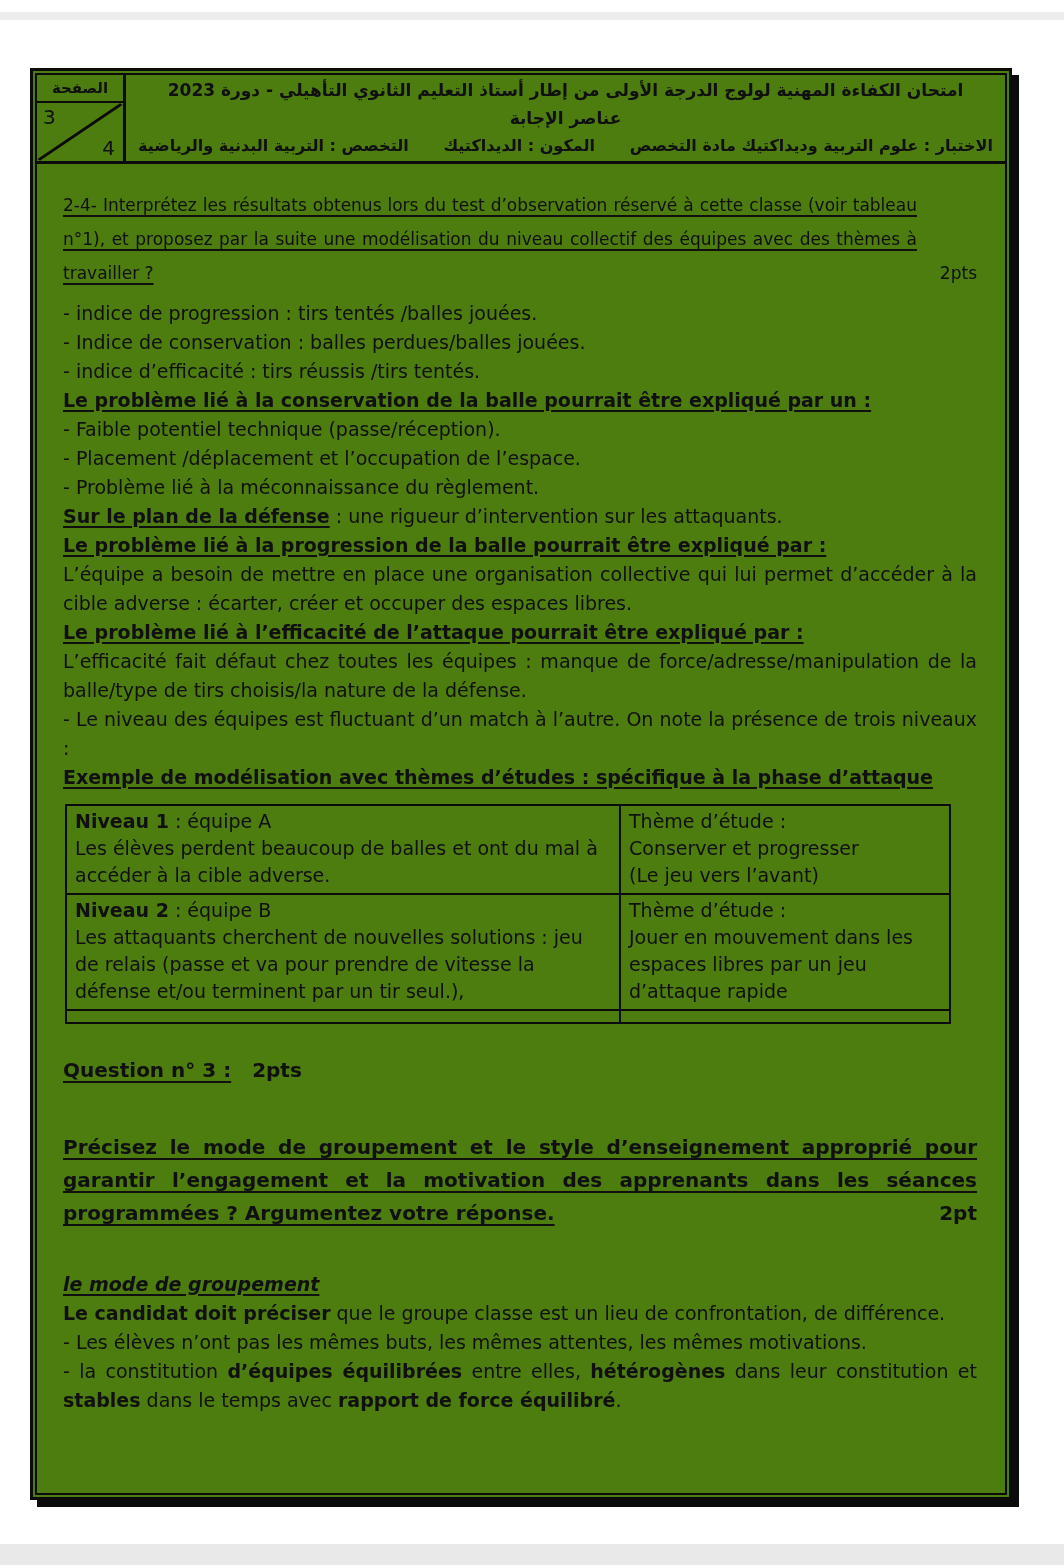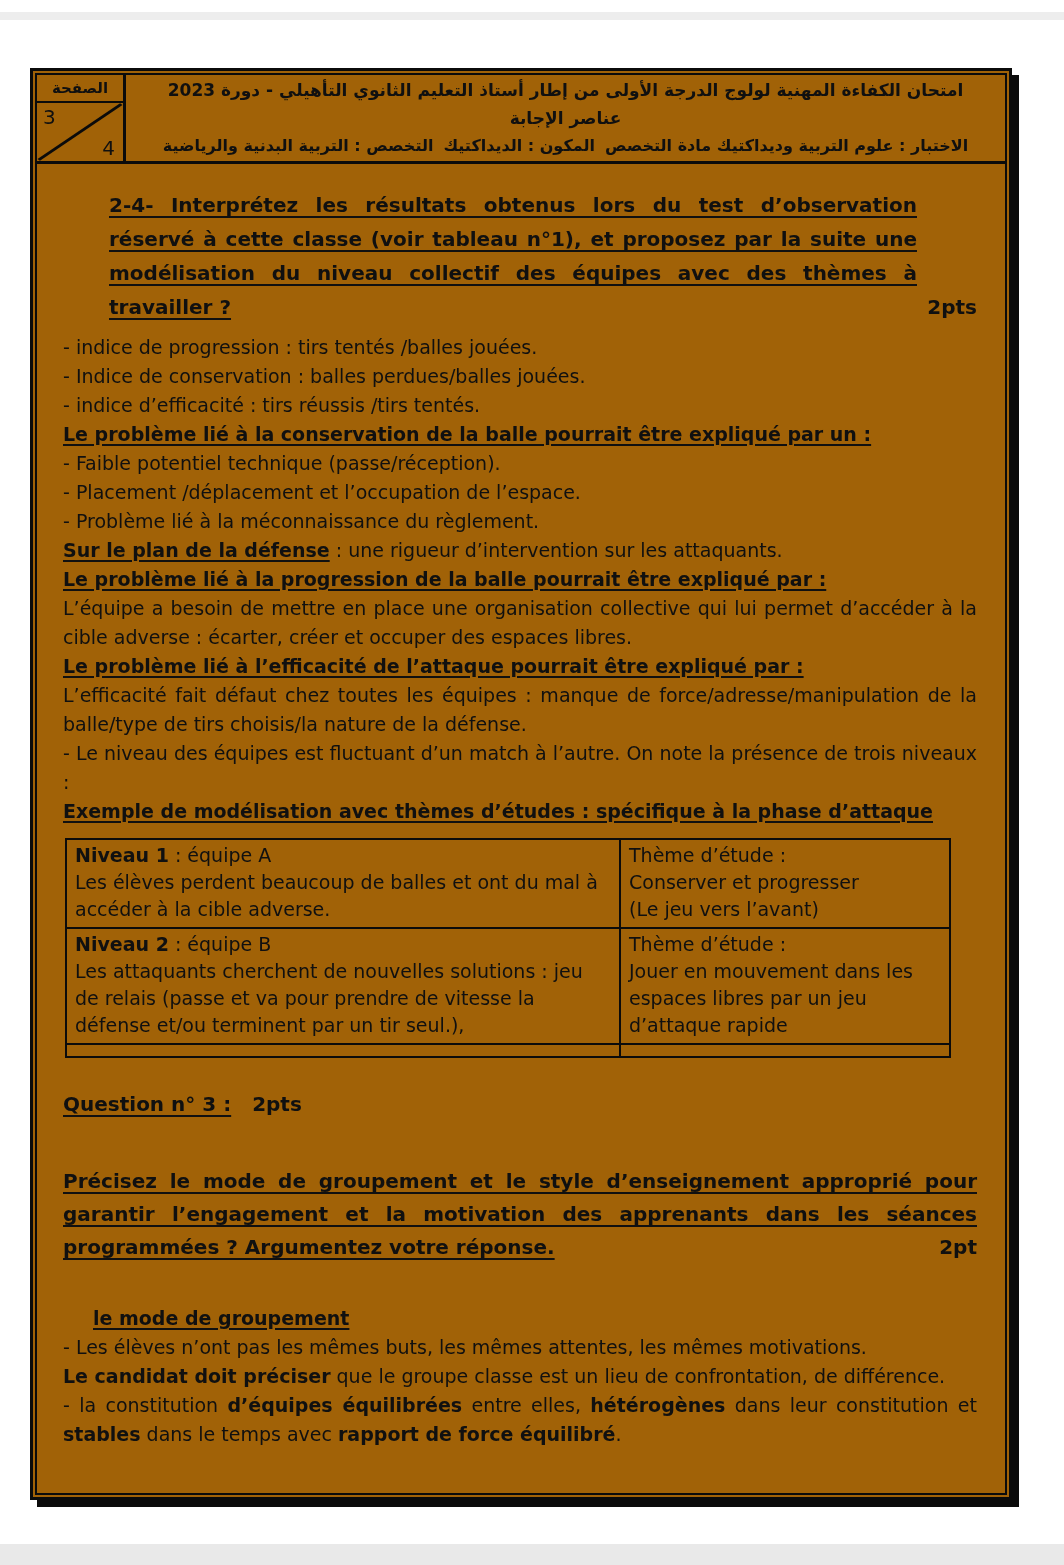--- a/index.html
+++ b/index.html
@@ -7,73 +7,73 @@
     width:1064px;height:1565px;position:relative;background:#ffffff;
     font-family:"DejaVu Sans","Liberation Sans",sans-serif;color:#101010;
     overflow:hidden;
   }
   .scan-strip{position:absolute;left:0;width:1064px;background:#ededed;}
   .strip-top{top:12px;height:8px;}
   .strip-bottom{top:1544px;height:21px;background:#e9e9e9;}
 
   .frame{
     position:absolute;left:30px;top:68px;width:976px;height:1426px;
-    border:3px solid #0b0b0b;background:#a16207;box-shadow:7px 7px 0 #0b0b0b;
+    border:3px solid #0b0b0b;background:#4d7c0f;box-shadow:7px 7px 0 #0b0b0b;
   }
   .inner{position:absolute;inset:2px;border:2px solid #0b0b0b;}
 
   
   .hdr{display:flex;flex-direction:row;border-bottom:3px solid #0b0b0b;height:86px;}
   .pagebox{width:86px;border-right:3px solid #0b0b0b;display:flex;flex-direction:column;}
   .pagebox .plabel{
     height:26px;border-bottom:2px solid #0b0b0b;display:flex;align-items:center;justify-content:center;
     font-weight:bold;font-size:15px;direction:rtl;
   }
   .pagebox .pnum{flex:1;position:relative;font-size:20px;}
   .pagebox .pnum svg{position:absolute;inset:0;width:100%;height:100%;}
   .pagebox .pcur{position:absolute;left:6px;top:2px;}
   .pagebox .ptot{position:absolute;right:8px;bottom:1px;}
   .hdr-text{
     flex:1;direction:rtl;text-align:center;font-weight:bold;
-    display:flex;flex-direction:column;justify-content:space-between;padding:5px 12px 6px 12px;align-items:center;
+    display:flex;flex-direction:column;justify-content:space-between;padding:5px 12px 6px 12px;
   }
   .hdr-line1{font-size:17px;}
   .hdr-line2{font-size:17px;}
   .hdr-line3{display:flex;justify-content:space-between;font-size:16px;gap:10px;}
 
   
   .content{padding:24px 28px 0 26px;font-size:19px;line-height:29px;}
   .jus{text-align:justify;}
   p{margin:0;}
   .b{font-weight:bold;}
   .bu{font-weight:bold;text-decoration:underline;text-decoration-thickness:2px;text-underline-offset:3px;}
   .u2{text-decoration:underline;text-decoration-thickness:2px;text-underline-offset:4px;}
 
-  .h24{font-weight:bold;font-size:20px;line-height:34px;position:relative;margin-bottom:9px;padding-right:60px;margin-left:46px;}
+  .h24{font-weight:normal;font-size:17px;line-height:34px;position:relative;margin-bottom:9px;padding-right:60px;}
   .h24 .pts{position:absolute;right:0;bottom:0;text-decoration:none;}
 
   .reltxt{position:relative;padding-right:0;}
   .pts-abs{position:absolute;right:0;bottom:0;font-weight:bold;text-decoration:none;}
 
   
   table.model{border-collapse:collapse;margin:12px 0 0 2px;table-layout:fixed;width:880px;}
   table.model td{
     border:2px solid #0b0b0b;vertical-align:top;padding:2px 8px 4px 8px;
     font-size:19px;line-height:27px;
   }
   td.cL{width:536px;border-radius:9px;}
   td.cR{width:312px;border-radius:16px;}
   tr.gap td{height:11px;padding:0;}
 
   .q3label{margin-top:32px;font-size:20px;font-weight:bold;}
   .q3label .lbl{text-decoration:underline;text-decoration-thickness:2px;text-underline-offset:4px;}
   .q3label .pts{margin-left:14px;text-decoration:none;}
 
   .q3prompt{margin-top:46px;font-weight:bold;font-size:20px;line-height:33px;position:relative;}
-  .grouping{margin-top:40px;margin-left:30px;}
+  .grouping{margin-top:40px;font-style:italic;}
 </style>
 </head>
 <body>
 
 <div class="scan-strip strip-top"></div>
 <div class="scan-strip strip-bottom"></div>
 
 <div class="frame">
   <div class="inner">
 
@@ -161,20 +161,20 @@
         <span class="pts">2pts</span>
       </div>
 
       <div class="q3prompt jus reltxt" style="padding-right:0;">
         <span class="u2">Précisez le mode de groupement et le style d’enseignement approprié pour garantir l’engagement et la motivation des apprenants dans les séances programmées ? Argumentez votre réponse.</span>
         <span class="pts-abs">2pt</span>
       </div>
 
       <p class="bu grouping">le mode de groupement</p>
 
+      <p><span class="b">Le candidat doit préciser</span><span> que le groupe classe est un lieu de confrontation, de différence.</span></p>
       <p> - Les élèves n’ont pas les mêmes buts, les mêmes attentes, les mêmes motivations.</p>
-      <p><span class="b">Le candidat doit préciser</span><span> que le groupe classe est un lieu de confrontation, de différence.</span></p>
 
       <p class="jus"><span>- la constitution </span><span class="b">d’équipes équilibrées</span><span> entre elles, </span><span class="b">hétérogènes</span><span> dans leur constitution et </span><span class="b">stables</span><span> dans le temps avec </span><span class="b">rapport de force équilibré</span><span>.</span></p>
 
     </div>
   </div>
 </div>
 
 </body></html>

